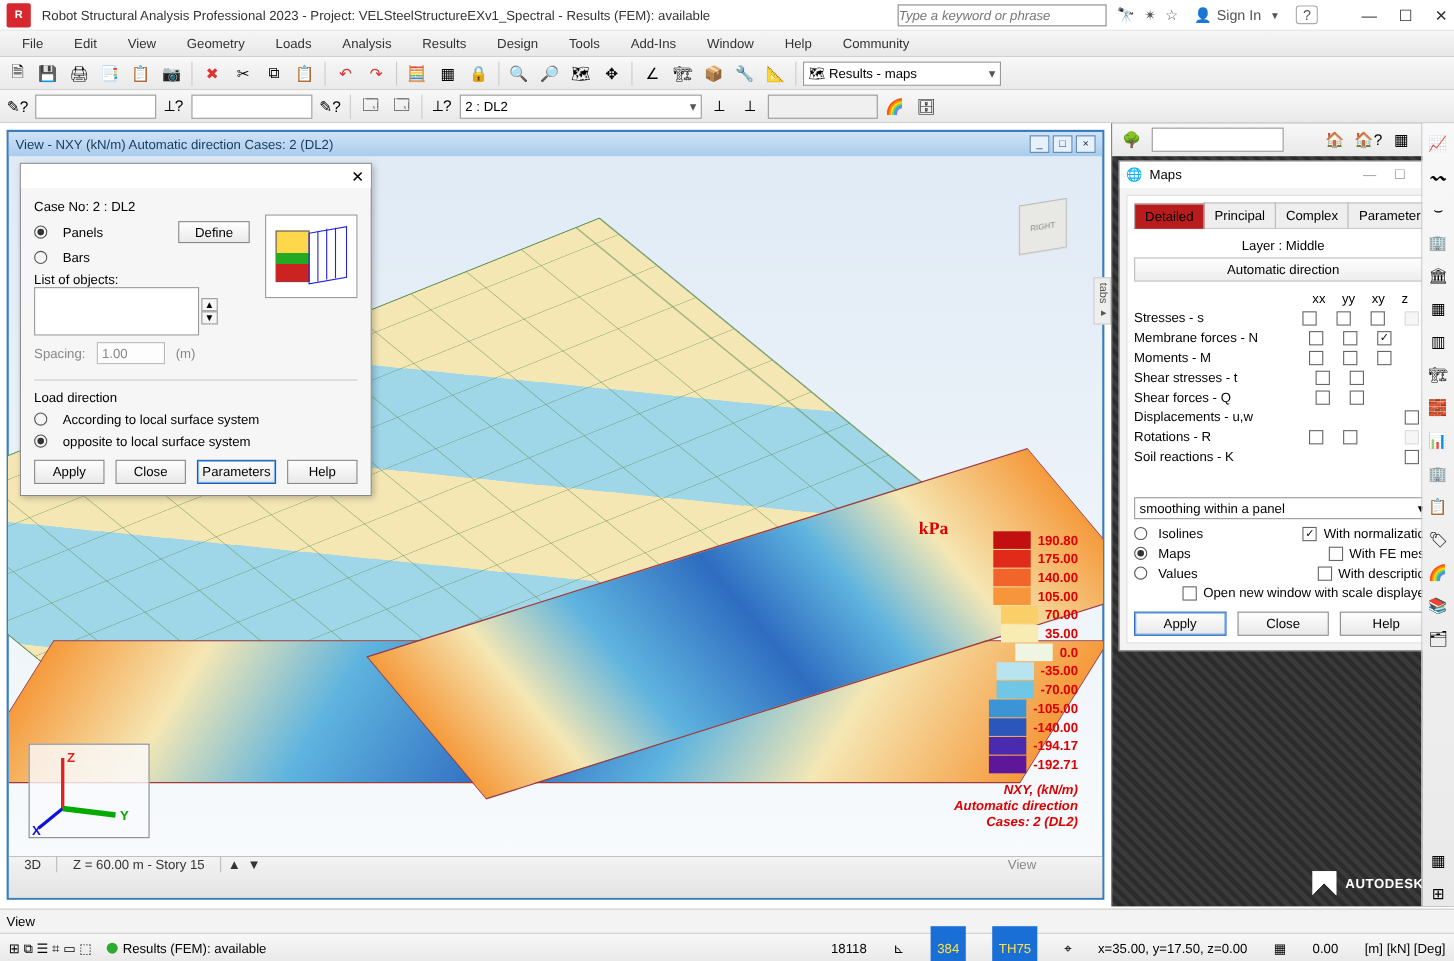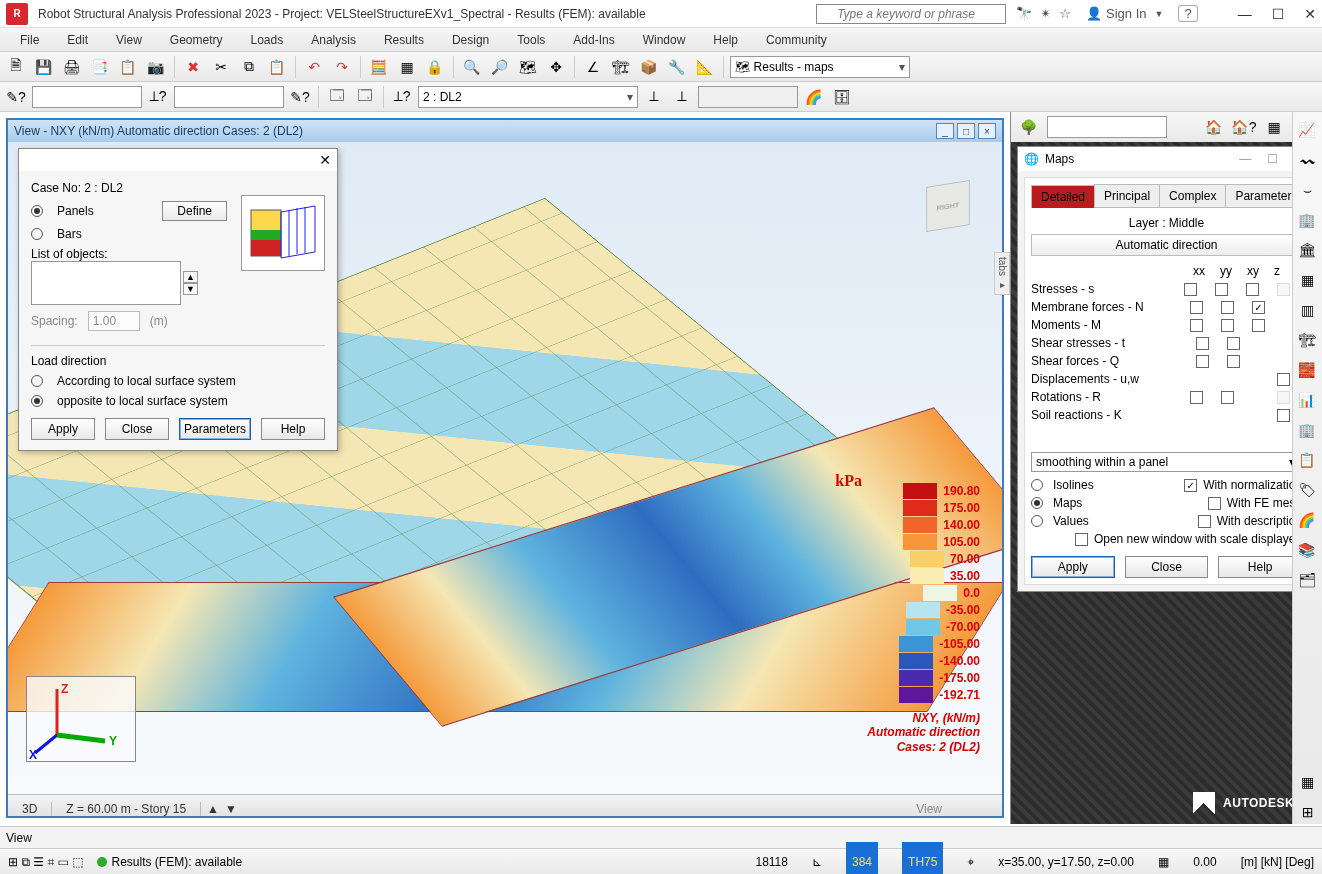--- a/index.html
+++ b/index.html
@@ -3,21 +3,21 @@
 <meta charset="utf-8">
 <style>
 * { box-sizing: border-box; margin: 0; padding: 0; font-family: "Segoe UI", Tahoma, sans-serif; font-size: 12px; }
 body { width: 1322px; height: 874px; background: #fff; overflow: hidden; position: relative; }
 
 
 .titlebar { height: 28px; display:flex; align-items:center; padding: 0 6px; background:#fff; border-bottom:1px solid #e0e0e0;}
 .app-logo { width:22px; height:22px; background:#d7282f; color:#fff; font-weight:bold; font-size:10px; display:flex; align-items:center; justify-content:center; border-radius:2px; margin-right:10px;}
 .title-text { flex:0 0 auto; color:#333; }
 .title-spacer { flex:1; }
-.search-box { width:190px; height:20px; border:1px solid #888; padding:0 20px; background:#fff; color:#888; font-style:italic;}
+.search-box { width:190px; height:20px; border:1px solid #888; padding:0 0; background:#fff; color:#888; font-style:italic;}
 .title-icons { display:flex; gap:8px; margin-left:10px; align-items:center;}
 .title-icons span { color:#555; font-size:13px; cursor:pointer;}
 .signin { border:1px solid transparent; padding:2px 6px; display:flex; align-items:center; gap:4px;}
 .win-controls { display:flex; gap:20px; margin-left:40px;}
 .win-controls span { font-size:14px; color:#333;}
 
 
 .menubar { height:24px; background:linear-gradient(#f6f6f6,#e8e8e8); display:flex; align-items:center; padding:0 8px; gap:4px; border-bottom:1px solid #ccc;}
 .menubar div { padding:2px 12px; color:#333; cursor:pointer;}
 
@@ -46,21 +46,21 @@
 
 .legend { position:absolute; right:22px; top:340px; font-family: "Times New Roman", serif; font-size:17px; font-weight:bold; color:#d00; text-align:right;}
 .legend-row{display:flex; align-items:center; justify-content:flex-end; height:17px;}
 .legend-swatch{width:34px;height:16px;margin-right:6px;}
 .legend-caption{margin-top:8px; line-height:1.2;font-style:italic;}
 
 
 .axes{position:absolute;left:18px;bottom:32px;width:110px;height:86px;border:1px solid #888;background:rgba(250,250,252,0.8);}
 
 
-.view-bottombar{position:absolute;left:0;right:0;bottom:0;height:22px;background:linear-gradient(#f3f3f3,#e3e3e3);border-top:1px solid #bbb;display:flex;align-items:flex-end;font-size:11px;color:#333;}
+.view-bottombar{position:absolute;left:0;right:0;bottom:0;height:38px;background:linear-gradient(#f3f3f3,#e3e3e3);border-top:1px solid #bbb;display:flex;align-items:flex-start;font-size:11px;color:#333;}
 .vb-seg{padding:0 14px;border-right:1px solid #bbb;}
 .vb-view{margin-left:auto;padding:0 60px;color:#888;}
 
 
 .rightcol { width:312px; background:repeating-linear-gradient(45deg,#3a3a3a 0 4px,#2c2c2c 4px 8px); position:relative; display:flex; flex-direction:column; border-left:1px solid #888;}
 .right-toolbar{height:30px;background:linear-gradient(#f8f8f8,#e9e9e9);display:flex;align-items:center;gap:6px;padding:0 6px;}
 .maps-panel{margin:4px 6px 0 6px;background:#f3f3f3;border:1px solid #888;flex:0 0 auto;}
 .maps-title{height:24px;display:flex;align-items:center;padding:0 6px;gap:6px;background:#fff;}
 .maps-title .sp{flex:1;}
 .maps-title .wbtn{color:#999;padding:0 5px;}
@@ -90,21 +90,21 @@
 .vstrip .tb-btn{width:24px;height:24px;}
 
 
 .dlg{position:absolute;left:18px;top:148px;width:320px;background:#f6f6f6;border:1px solid #888;box-shadow:2px 2px 6px rgba(0,0,0,.25);}
 .dlg-title{height:22px;display:flex;align-items:center;justify-content:flex-end;padding:0 6px;background:#fff;}
 .dlg-title span{font-size:14px;cursor:pointer;}
 .dlg-body{padding:10px 12px;}
 .dlg-row{display:flex;align-items:center;gap:10px;margin:6px 0;}
 .fieldset-label{margin-top:6px;}
 .txtbox{border:1px solid #999;background:#fff;width:150px;height:44px;}
-.smallinput{width:52px;border:1px solid #bbb;background:#fdfdfd;padding:2px 4px;color:#888;}
+.smallinput{width:62px;border:1px solid #bbb;background:#fdfdfd;padding:2px 4px;color:#888;}
 .preview{width:84px;height:76px;border:1px solid #999;background:#fff;display:flex;align-items:center;justify-content:center;}
 .dlg hr{border:none;border-top:1px solid #ccc;margin:8px 0;}
 .dlg-buttons{display:flex;gap:10px;margin-top:10px;}
 .dlg-buttons button{flex:1;padding:3px 4px;border:1px solid #888;background:linear-gradient(#fefefe,#e8e8e8);cursor:pointer;}
 .dlg-buttons button.sel{border:1px solid #1a5fb4;box-shadow:0 0 0 1px #7fb3ea inset;}
 
 
 .bottom-tabs{position:absolute;left:0;right:0;bottom:26px;height:22px;background:#f3f3f3;border-top:1px solid #ccc;display:flex;align-items:center;padding:0 6px;font-size:11px;}
 .statusbar{position:absolute;left:0;right:0;bottom:0;height:26px;background:linear-gradient(#f8f8f8,#e9e9e9);border-top:1px solid #ccc;display:flex;align-items:center;padding:0 8px;gap:14px;font-size:12px;}
 .statusbar .seg{display:flex;align-items:center;gap:4px;}
@@ -277,21 +277,21 @@
             <div class="legend-row">
               <div class="legend-swatch" style="background: rgb(58, 148, 214);"></div>
               <div>-105.00</div>
             </div>
             <div class="legend-row">
               <div class="legend-swatch" style="background: rgb(42, 87, 185);"></div>
               <div>-140.00</div>
             </div>
             <div class="legend-row">
               <div class="legend-swatch" style="background: rgb(74, 43, 176);"></div>
-              <div>-175.00</div>
+              <div>-194.17</div>
             </div>
             <div class="legend-row">
               <div class="legend-swatch" style="background: rgb(94, 22, 155);"></div>
               <div>-192.71</div>
             </div>
             <div class="legend-caption">
               <div>NXY, (kN/m)</div>
               <div>Automatic direction</div>
               <div>Cases: 2 (DL2)</div>
             </div>

